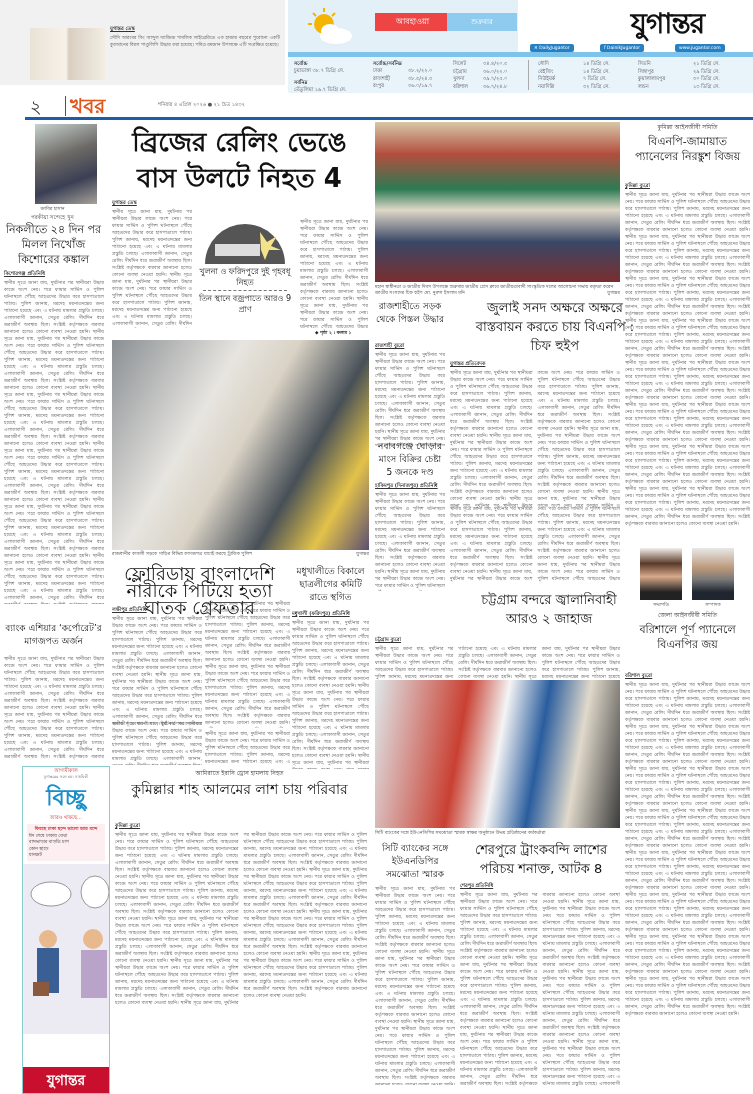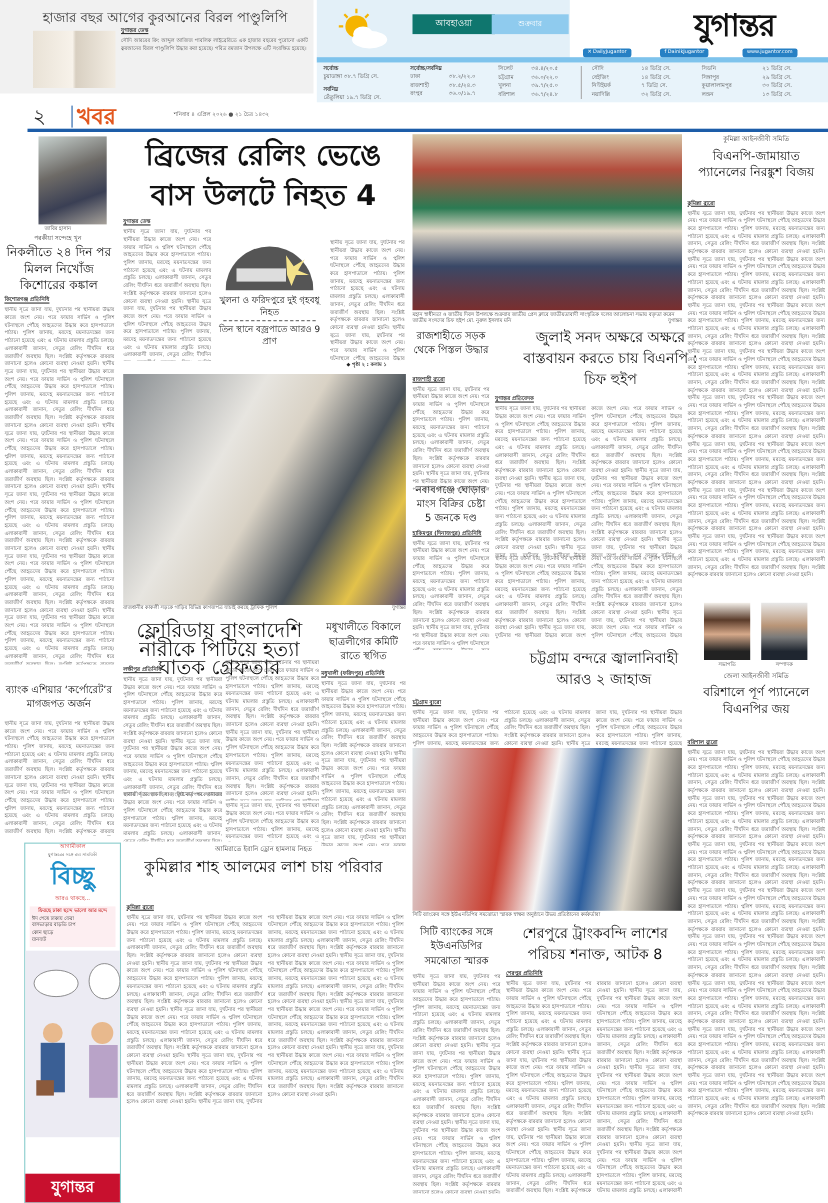--- a/index.html
+++ b/index.html
@@ -7,36 +7,35 @@
 .abs{position:absolute}
 .txt{color:#555;font-size:4.6px;line-height:7px;text-align:justify;overflow:hidden}
 .hl{font-family:"DejaVu Sans",sans-serif;color:#111;text-align:center;font-weight:500}
 .byline{font-size:5px;font-weight:bold;color:#333;text-decoration:underline;margin-bottom:2px}
 .photo{background:linear-gradient(135deg,#8a7d6b,#c9b7a0 40%,#5b5048 70%,#a39788);}
 .cap{font-size:4.6px;color:#444;line-height:6px}
 
 #topbox{left:0;top:0;width:285px;height:85px;background:#f1f1f1}
 #weather{left:288px;top:0;width:230px;height:55px;background:#e3f0f8}
 #wtabs{left:375px;top:13px;width:140px;height:20px}
-.wtab1{position:absolute;left:0;top:0;width:75px;height:18px;background:#0f766e;color:#fff;font-size:8px;text-align:center;line-height:18px}
+.wtab1{position:absolute;left:0;top:0;width:75px;height:18px;background:#ef4444;color:#fff;font-size:8px;text-align:center;line-height:18px}
 .wtab2{position:absolute;left:72px;top:0;width:70px;height:18px;background:#8fcbee;color:#fff;font-size:7px;text-align:center;line-height:18px}
 #wstrip{left:288px;top:52px;width:465px;height:5px;background:#7ec3ec}
 #wtable{left:288px;top:57px;width:465px;height:36px;background:#e8f3fa;font-size:5px;color:#555}
 #logo{left:585px;top:4px;width:165px;height:36px;font-family:"DejaVu Serif",serif;font-size:28px;font-weight:bold;color:#111;text-align:center;letter-spacing:-1px}
 .social{position:absolute;top:44px;height:8px;background:#2680c4;color:#fff;font-size:4.5px;line-height:8px;padding:0 4px;border-radius:2px}
 #pagenum{left:30px;top:94px;font-size:18px;color:#333}
 #secname{left:70px;top:92px;font-size:20px;font-weight:bold;color:#e2571e}
 #datestrip{left:158px;top:101px;font-size:5px;color:#555}
 #blueline{left:25px;top:117px;width:728px;height:3px;background:#1d5da8}
 </style>
 </head>
 <body>
 
 <div class="abs" id="topbox">
-  <div class="hl" style="position:absolute;left:20px;top:8px;width:260px;font-size:12px;color:#333">হাজার বছর আগের কুরআনের বিরল পাণ্ডুলিপি</div>
   <div class="photo" style="position:absolute;left:30px;top:28px;width:75px;height:52px;background:linear-gradient(90deg,#e9e2d6,#f7f2ea 48%,#d8cfc1 52%,#f3ede3)"></div>
   <div style="position:absolute;left:110px;top:25px;width:170px">
     <div class="byline">যুগান্তর ডেস্ক</div>
     <div class="txt" style="height:50px">সৌদি আরবের কিং আব্দুল আজিজ পাবলিক লাইব্রেরিতে এক হাজার বছরের পুরোনো একটি কুরআনের বিরল পাণ্ডুলিপি উদ্ধার করা হয়েছে। পবিত্র রমজান উপলক্ষে এটি সংরক্ষিত হয়েছে।</div>
   </div>
 </div>
 
 <div class="abs" id="weather">
   <svg style="position:absolute;left:18px;top:6px" width="50" height="40">
     <circle cx="18" cy="18" r="10" fill="#f5b400"></circle>

